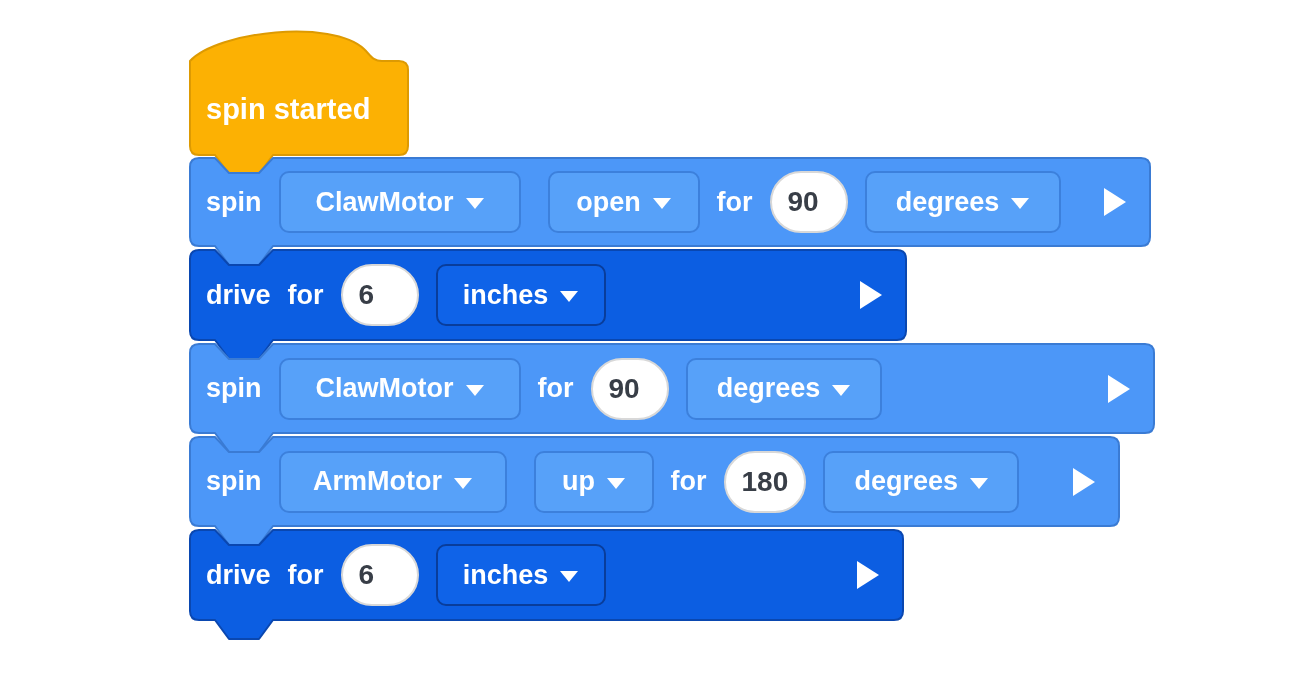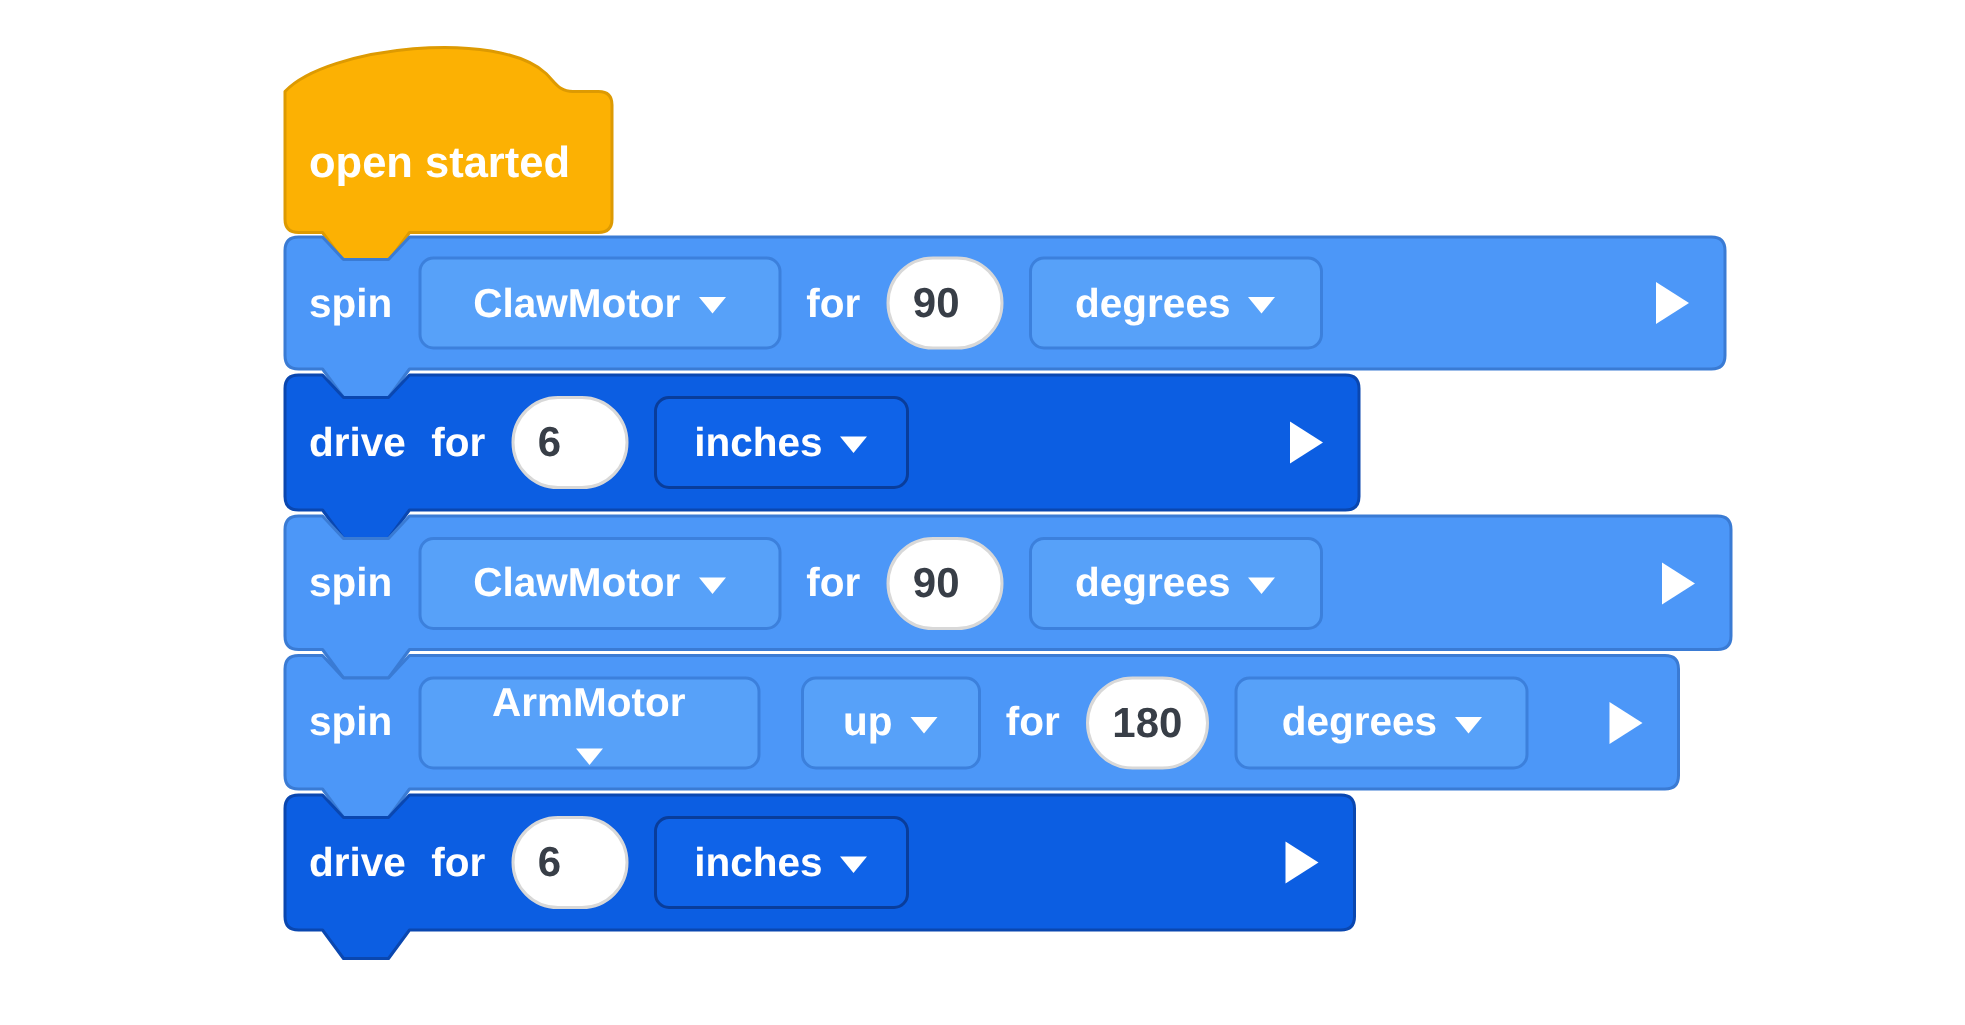--- a/index.html
+++ b/index.html
@@ -35,32 +35,36 @@
 </head>
 <body>
 
 <div class="workspace">
 
   <div class="block hat" style="left:190px;top:27px;width:218px;height:128px;">
     <svg class="shape" width="218" height="150" viewBox="0 0 218 150">
         <path d="M 0 34 C 28 4 142 -8 174 22 C 181 29 183 34 192 34 H 209 Q 218 34 218 43 V 119 Q 218 128 209 128 H 83 L 69 147 H 39 L 25 128 H 9 Q 0 128 0 119 Z"></path>
       </svg>
     <div class="content hat-content">
-      <span class="hat-lbl">open started</span>
+      <span class="hat-lbl">spin started</span>
     </div>
   </div>
 
   <div class="block motor" style="left:190px;top:158px;width:960px;height:88px;">
     <svg class="shape" width="960" height="110" viewBox="0 0 960 110">
         <path d="M 0 9 Q 0 0 9 0 H 25 L 39 15 H 69 L 83 0 H 951 Q 960 0 960 9 V 79 Q 960 88 951 88 H 83 L 69 107 H 39 L 25 88 H 9 Q 0 88 0 79 Z"></path>
       </svg>
     <div class="content">
       <span class="lbl">spin</span>
       <div class="dd" style="min-width:242px;">
         <span class="val">ClawMotor</span>
+        <span class="arr"></span>
+      </div>
+      <div class="dd mL10" style="min-width:152px;">
+        <span class="val">open</span>
         <span class="arr"></span>
       </div>
       <span class="lbl">for</span>
       <div class="num">
         <span>90</span>
       </div>
       <div class="dd" style="min-width:196px;">
         <span class="val">degrees</span>
         <span class="arr"></span>
       </div>
@@ -107,21 +111,21 @@
       <span class="play"></span>
     </div>
   </div>
 
   <div class="block motor" style="left:190px;top:437px;width:929px;height:89px;">
     <svg class="shape" width="929" height="111" viewBox="0 0 929 111">
         <path d="M 0 9 Q 0 0 9 0 H 25 L 39 15 H 69 L 83 0 H 920 Q 929 0 929 9 V 80 Q 929 89 920 89 H 83 L 69 108 H 39 L 25 89 H 9 Q 0 89 0 80 Z"></path>
       </svg>
     <div class="content">
       <span class="lbl">spin</span>
-      <div class="dd" style="min-width:228px;flex-direction:column;">
+      <div class="dd" style="min-width:228px;">
         <span class="val">ArmMotor</span>
         <span class="arr"></span>
       </div>
       <div class="dd mL10" style="min-width:120px;">
         <span class="val">up</span>
         <span class="arr"></span>
       </div>
       <span class="lbl">for</span>
       <div class="num">
         <span>180</span>

